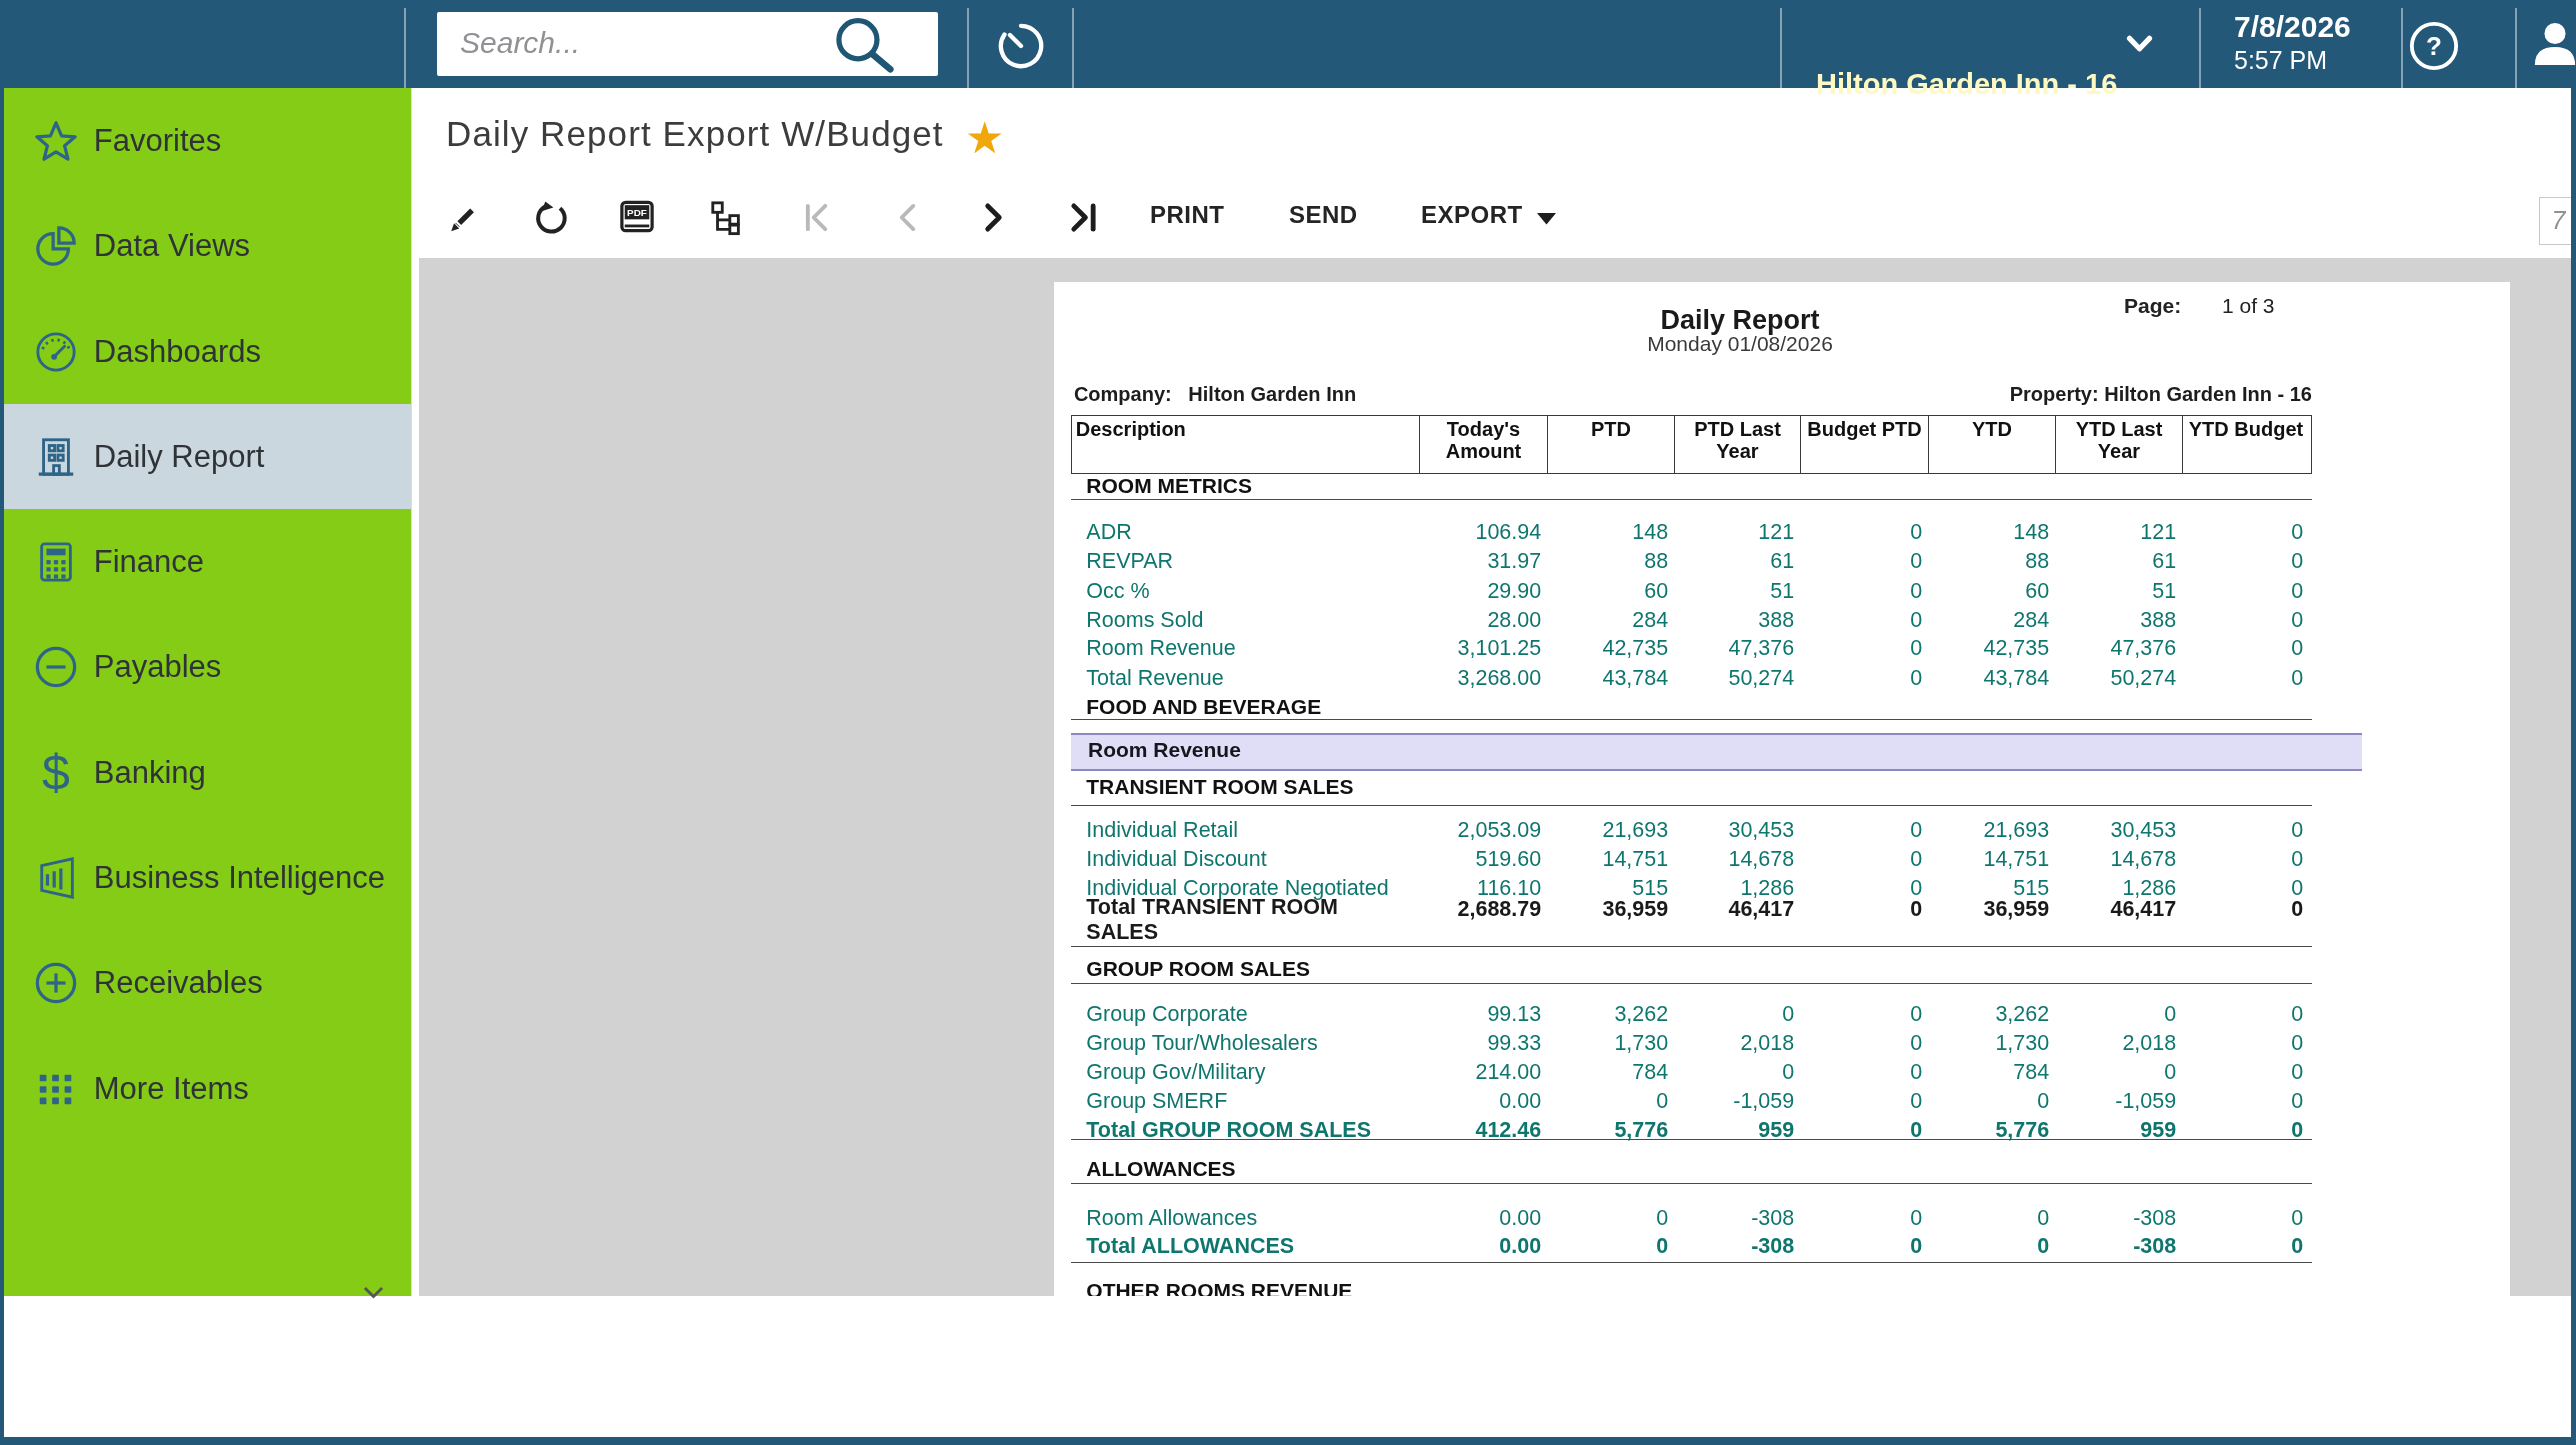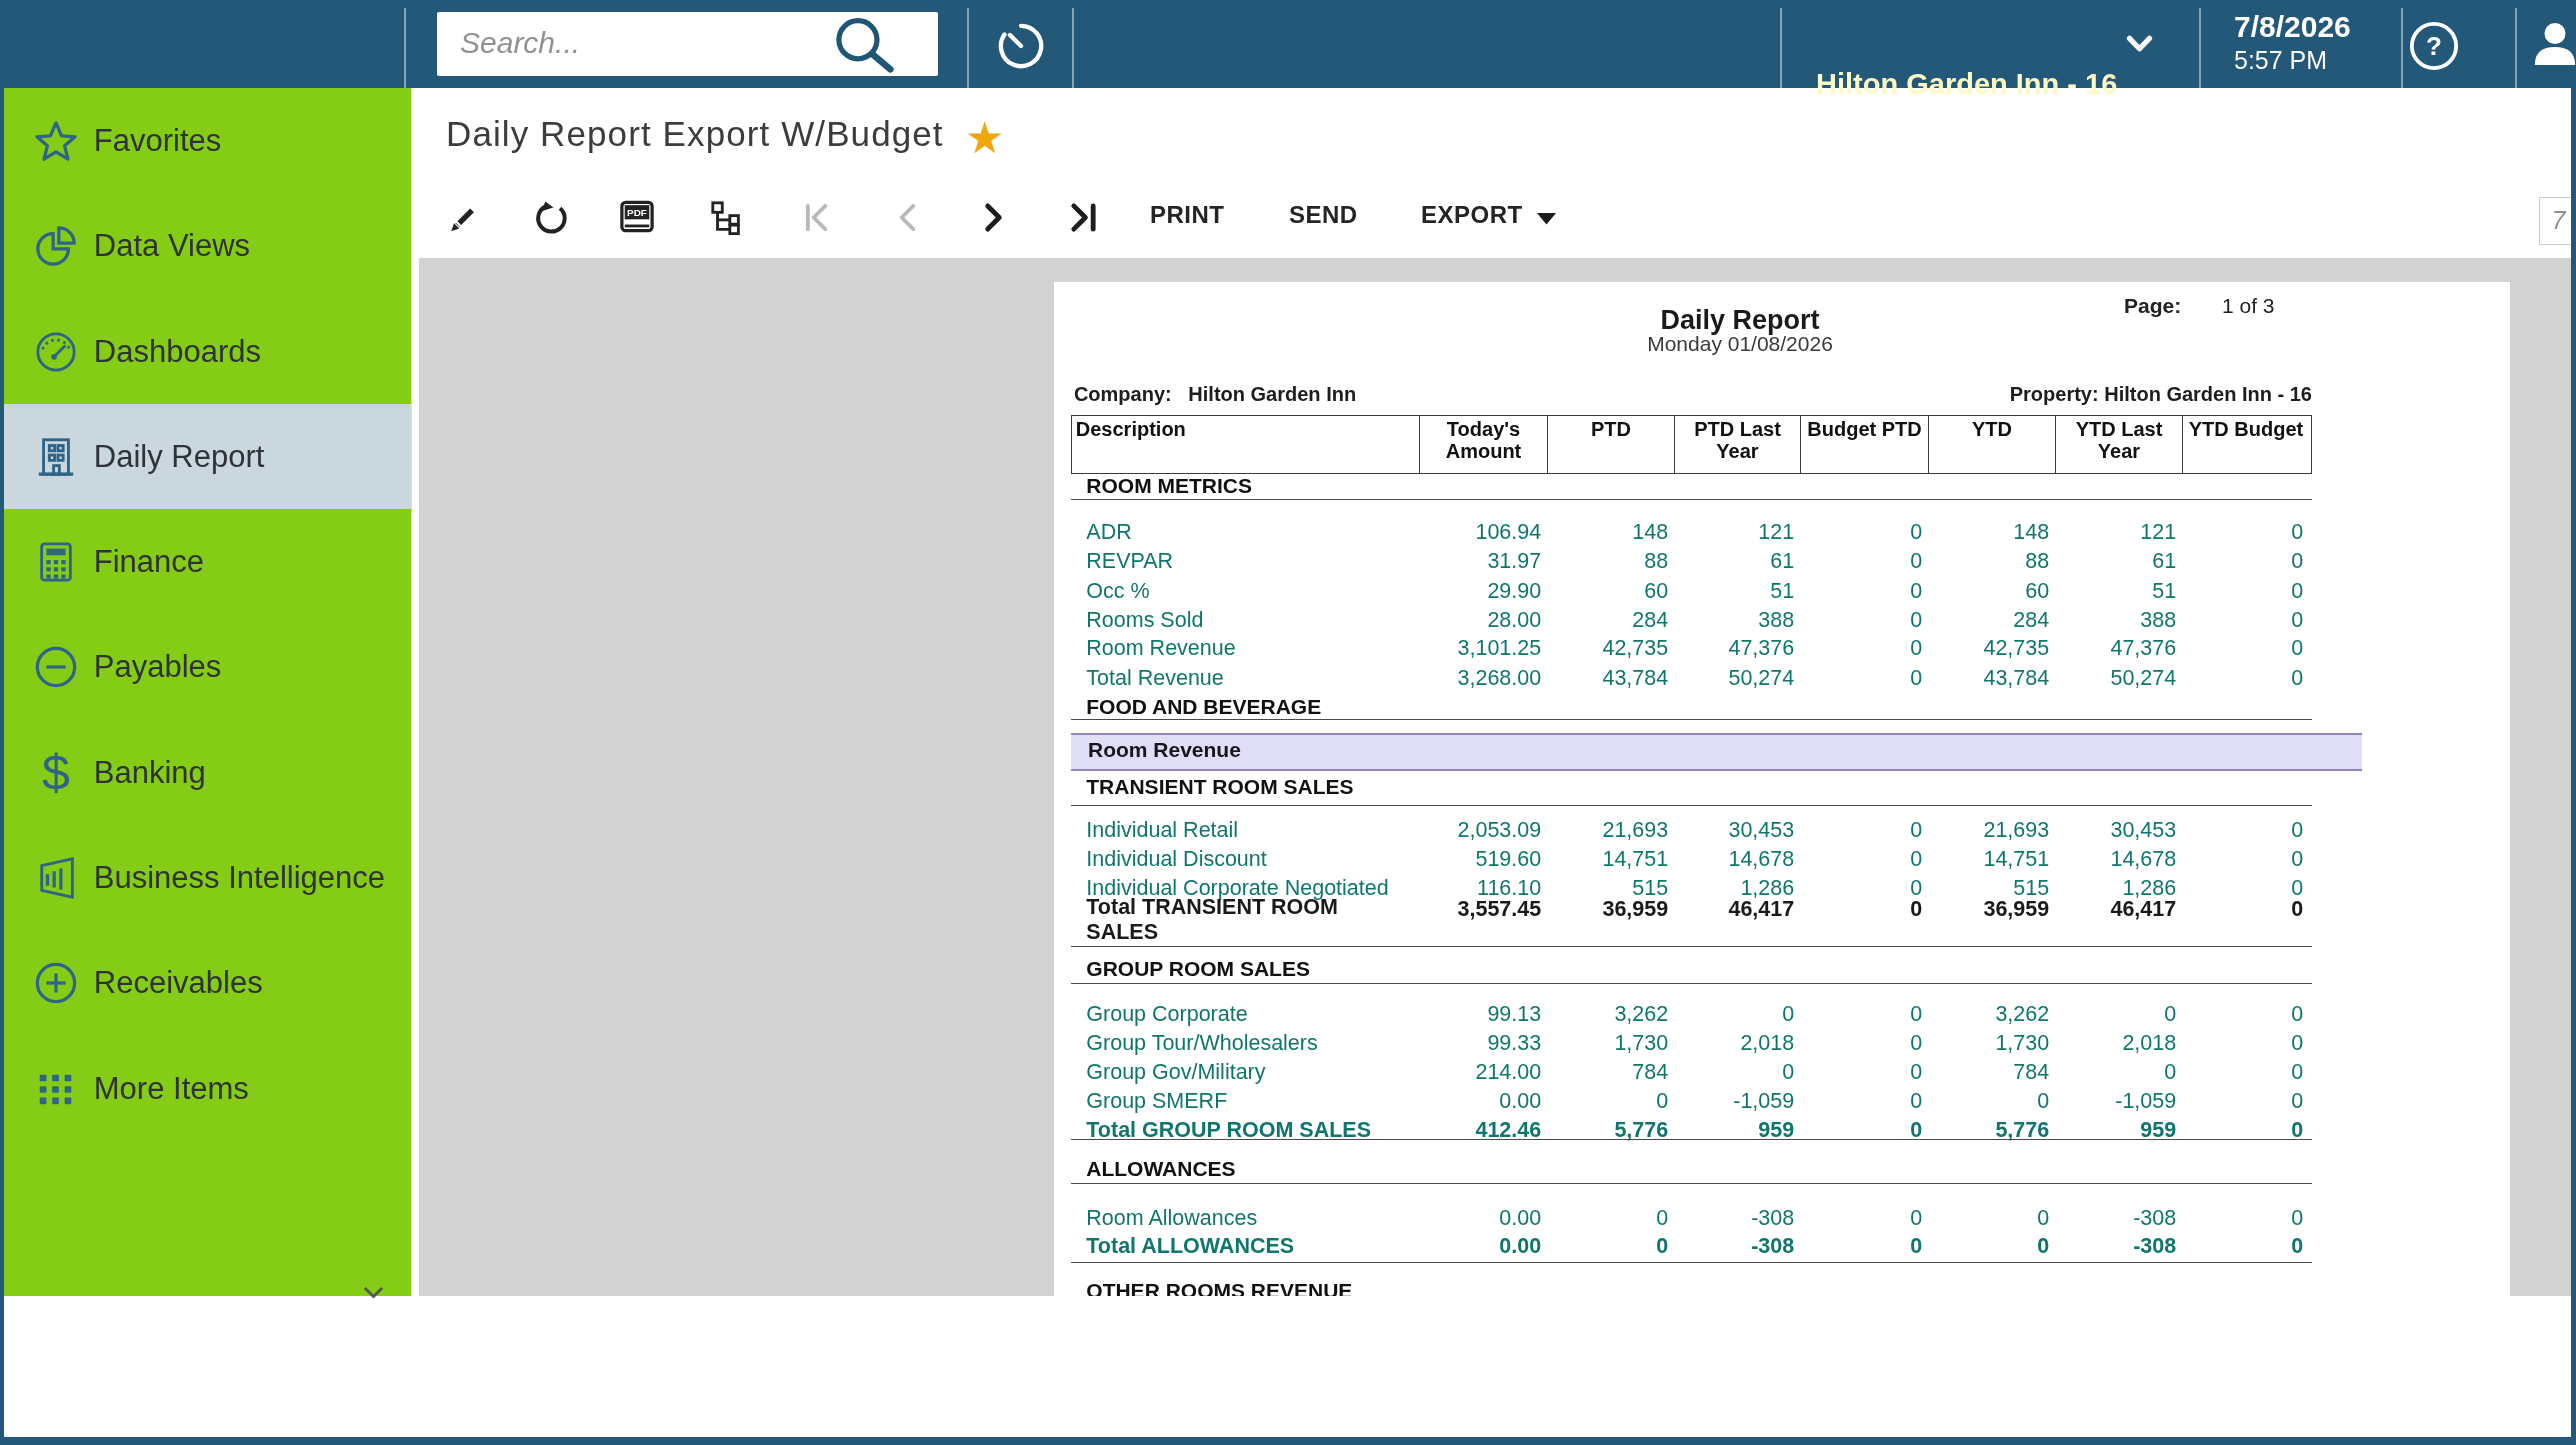--- a/index.html
+++ b/index.html
@@ -362,21 +362,21 @@
         <div>116.10</div>
         <div>515</div>
         <div>1,286</div>
         <div>0</div>
         <div>515</div>
         <div>1,286</div>
         <div>0</div>
       </div>
   <div class="trow2" style="top:613px">
         <div>Total TRANSIENT ROOM<br>SALES</div>
-        <div>3,557.45</div>
+        <div>2,688.79</div>
         <div>36,959</div>
         <div>46,417</div>
         <div>0</div>
         <div>36,959</div>
         <div>46,417</div>
         <div>0</div>
       </div>
   <div class="sline" style="top:664px"></div>
   <div class="sect" style="top:675px">GROUP ROOM SALES</div>
   <div class="sline" style="top:701px"></div>

